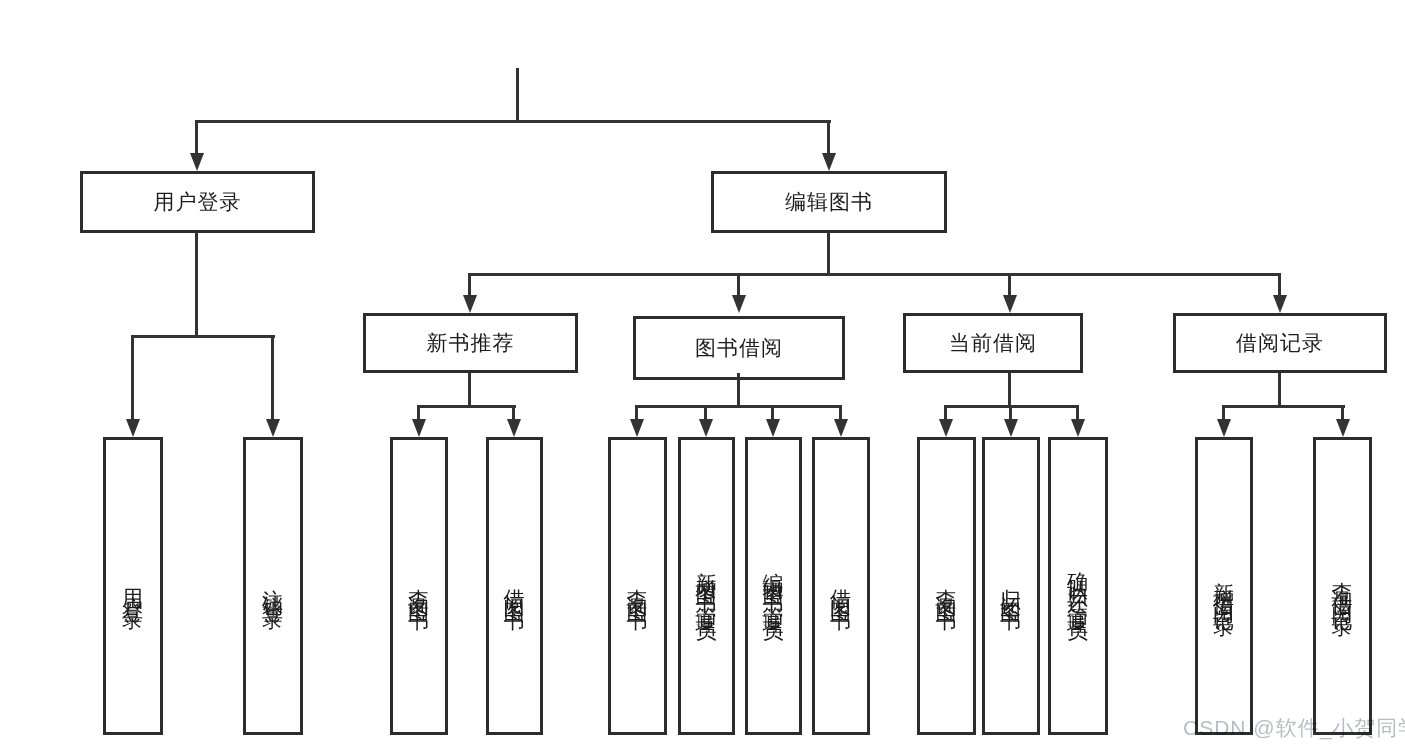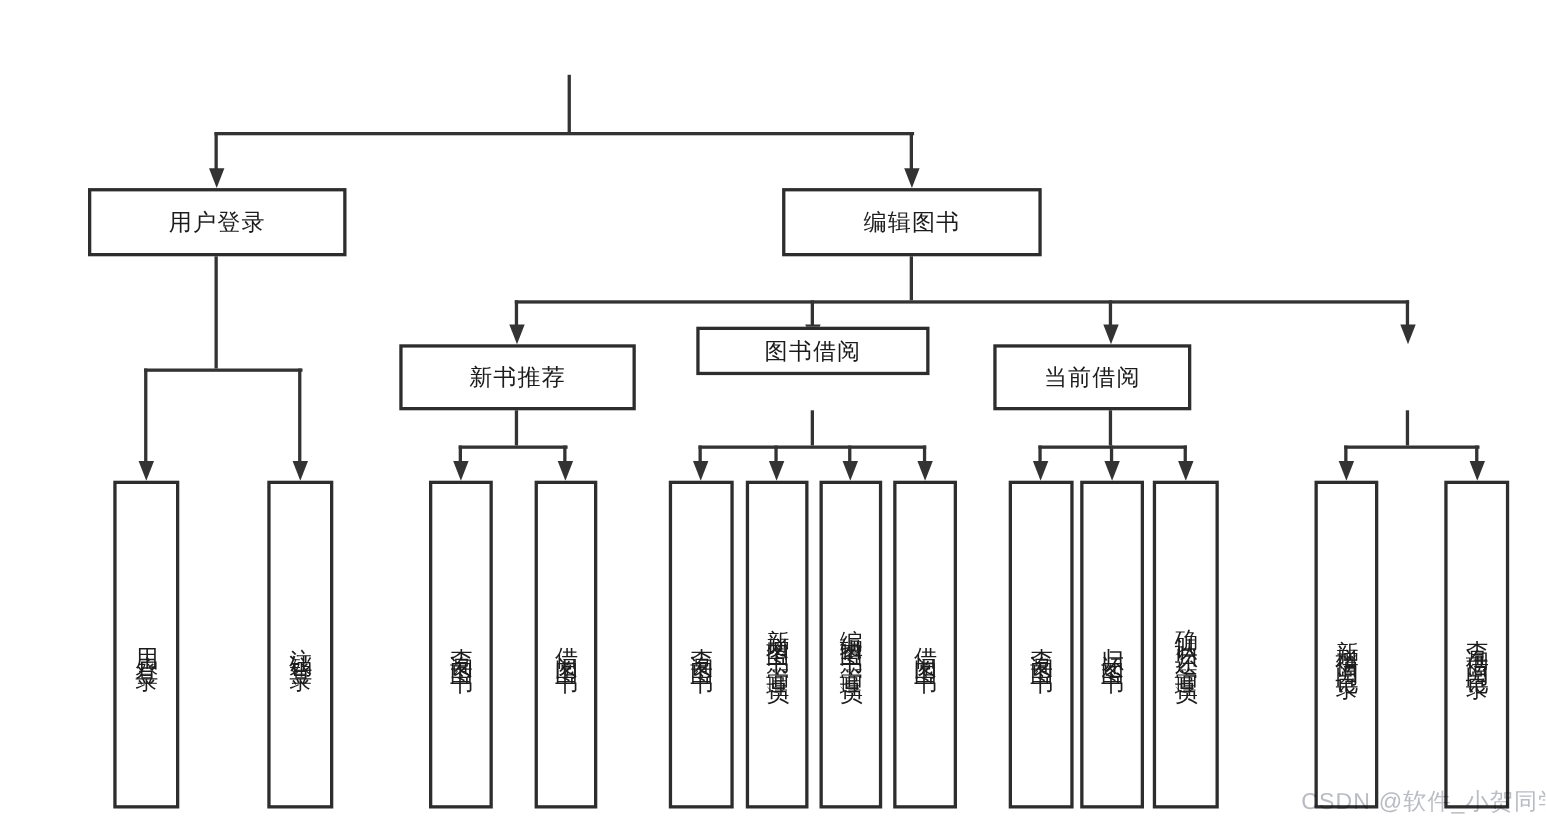--- a/index.html
+++ b/index.html
@@ -60,22 +60,23 @@
   <div class="vline" style="left:468px;top:273px;height:24px"></div>
   <div class="arrow" style="left:463px;top:295px"></div>
   <div class="vline" style="left:737px;top:273px;height:24px"></div>
   <div class="arrow" style="left:732px;top:295px"></div>
   <div class="vline" style="left:1008px;top:273px;height:24px"></div>
   <div class="arrow" style="left:1003px;top:295px"></div>
   <div class="vline" style="left:1278px;top:273px;height:24px"></div>
   <div class="arrow" style="left:1273px;top:295px"></div>
 
   <div class="box" style="left:363px;top:313px;width:215px;height:60px">新书推荐</div>
-  <div class="box" style="left:633px;top:297px;width:212px;height:44px">图书借阅</div>
+  <div class="box" style="left:633px;top:316px;width:212px;height:64px">图书借阅</div>
   <div class="box" style="left:903px;top:313px;width:180px;height:60px">当前借阅</div>
+  <div class="box" style="left:1173px;top:313px;width:214px;height:60px">借阅记录</div>
 
   <div class="vline" style="left:468px;top:373px;height:32px"></div>
   <div class="hline" style="left:417px;top:405px;width:99px"></div>
   <div class="vline" style="left:417px;top:405px;height:16px"></div>
   <div class="arrow" style="left:412px;top:419px"></div>
   <div class="vline" style="left:512px;top:405px;height:16px"></div>
   <div class="arrow" style="left:507px;top:419px"></div>
 
   <div class="vline" style="left:737px;top:373px;height:32px"></div>
   <div class="hline" style="left:635px;top:405px;width:207px"></div>

